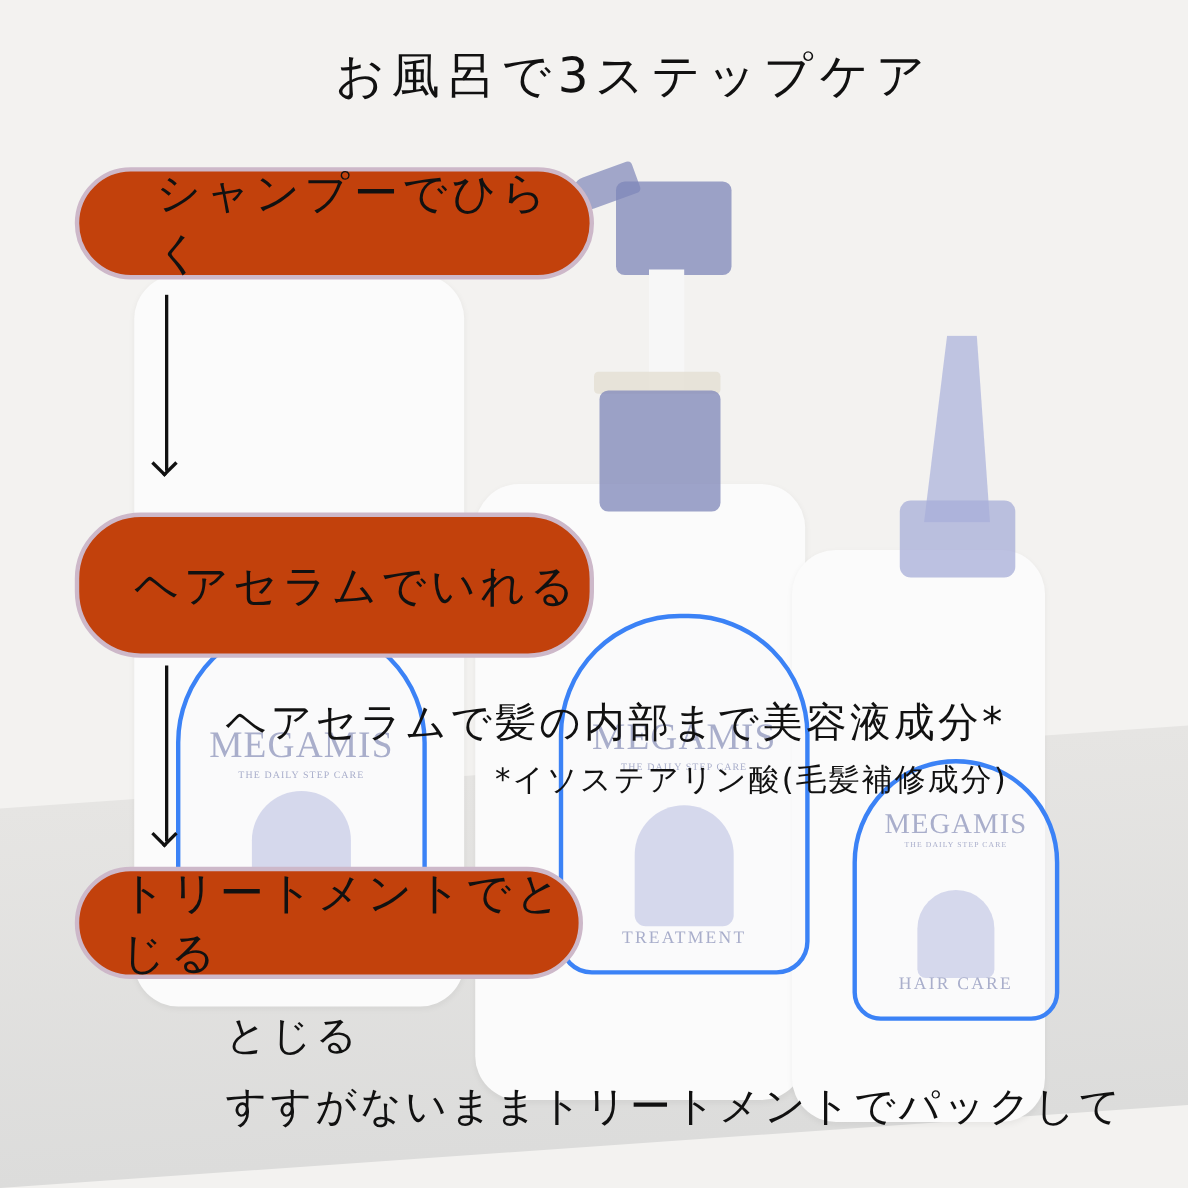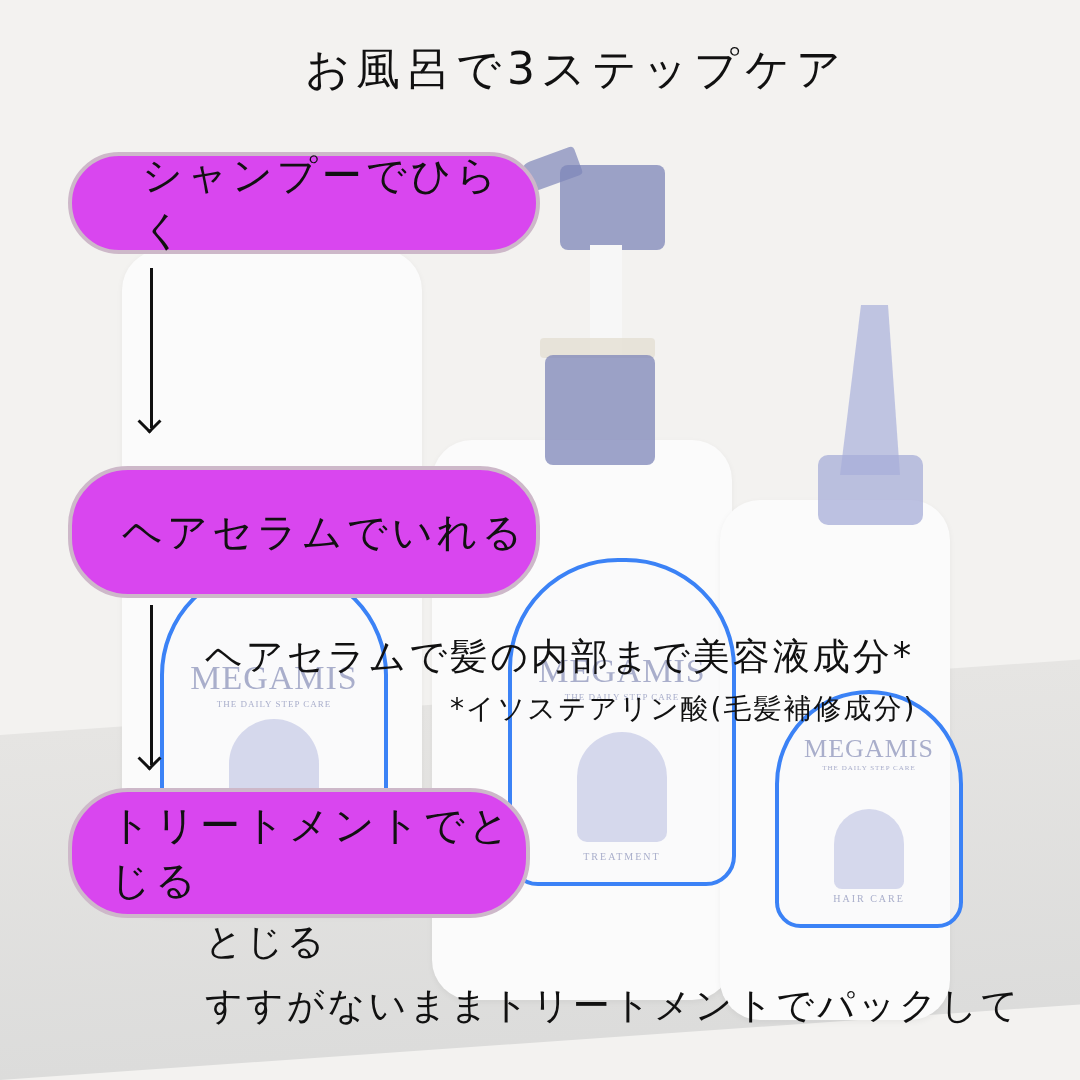--- a/index.html
+++ b/index.html
@@ -28,34 +28,34 @@
            background:rgba(250,250,252,0.6); }
   .label span { position:absolute; left:0; right:0; text-align:center; color:#a9aecb;
                 font-family:"Liberation Serif", serif; }
   .l1 { left:160px; top:565px; width:220px; height:300px; }
   .l2 { left:508px; top:558px; width:220px; height:320px; }
   .l3 { left:775px; top:690px; width:180px; height:230px; }
   .megamis { font-size:34px; top:90px; letter-spacing:1px; }
   .l3 .megamis { font-size:26px; top:40px; }
   .tagline { font-size:9px; top:130px; letter-spacing:1px; }
   .l3 .tagline { top:70px; font-size:7px; }
-  .kind { font-size:10px; bottom:20px; letter-spacing:2px; }
+  .kind { font-size:16px; bottom:20px; letter-spacing:2px; }
   .figure { position:absolute; left:50%; transform:translateX(-50%); bottom:40px; width:90px; height:110px;
             background:#b7bce0; opacity:0.55; border-radius:45px 45px 10px 10px; }
   .l3 .figure { width:70px; height:80px; bottom:35px; }
 
   
   .title { position:absolute; left:0; top:40px; width:1080px; text-align:center;
            font-size:44px; letter-spacing:6px; color:#111;margin-left:36px; }
-  .pill { position:absolute; background:#d946ef; border:4px solid #cdb8c9;
+  .pill { position:absolute; background:#c2410c; border:4px solid #cdb8c9;
           border-radius:60px; display:flex; align-items:center; font-size:40px; color:#111;
           letter-spacing:4px; box-sizing:border-box; }
   .p1 { left:68px; top:152px; width:472px; height:102px; padding-left:70px; }
   .p2 { left:68px; top:466px; width:472px; height:132px; padding-left:50px; }
-  .p3 { left:68px; top:788px; width:462px; height:130px; padding-left:38px; }
+  .p3 { left:68px; top:788px; width:462px; height:102px; padding-left:38px; }
   .arrow { position:absolute; width:3px; background:#111; }
   .arrow::after { content:""; position:absolute; left:-9px; bottom:-2px; width:14px; height:14px;
                   border-right:3px solid #111; border-bottom:3px solid #111; transform:rotate(45deg); }
   .a1 { left:150px; top:268px; height:160px; }
   .a2 { left:150px; top:605px; height:160px; }
   .desc { position:absolute; font-size:37px; letter-spacing:3px; line-height:64px; color:#111; }
   .d1 { left:205px; top:290px; width:820px; }
   .d2 { left:205px; top:625px; width:830px; }
   .d3 { left:205px; top:910px; width:820px; }
   .note { position:absolute; left:450px; top:690px; font-size:28px; letter-spacing:2px; color:#111; }

